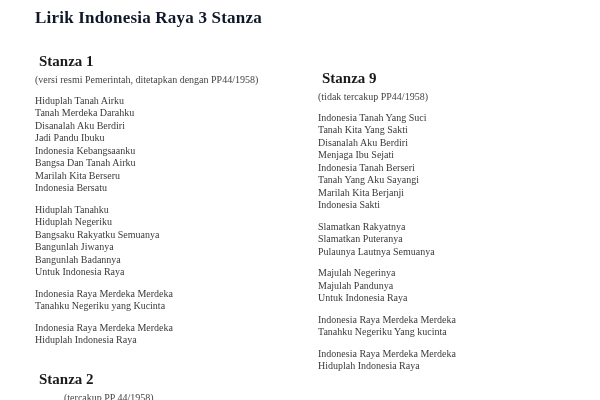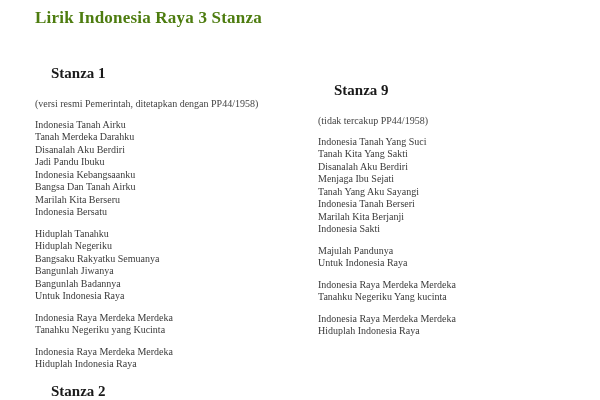--- a/index.html
+++ b/index.html
@@ -5,29 +5,29 @@
   html, body { margin: 0; padding: 0; }
   body {
     width: 600px; height: 400px; overflow: hidden;
     background: #ffffff;
     font-family: "Liberation Serif", "DejaVu Serif", serif;
     color: #333333;
     position: relative;
   }
   .title {
     position: absolute; left: 35px; top: 8px;
-    font-size: 17px; font-weight: bold; color: #4d7c0f;
+    font-size: 17px; font-weight: bold; color: #0f172a;
     margin: 0; letter-spacing: 0.2px;
   }
   .col { position: absolute; }
   .col.left { left: 35px; top: 48px; width: 260px; }
   .col.right { left: 318px; top: 65px; width: 260px; }
   .stanza-heading {
     font-size: 15px; font-weight: bold; color: #1a1a1a;
-    margin: 16px; line-height: 18px;
+    margin: 4px; line-height: 18px;
   }
   .stanza-note {
     font-size: 10px; line-height: 12.5px; margin: 0 0 8px 0; color: #444;
   }
   .verse { margin: 0 0 9px 0; }
   .line { font-size: 10px; line-height: 12.5px; display: block; color: #3a3a3a; }
   .stanza-block { margin-bottom: 0; }
   .stanza2 { position: absolute; left: 35px; top: 366px; }
   .stanza2 .stanza-note { margin: 0; padding-left: 29px; }
 </style>
@@ -35,21 +35,21 @@
 <body>
 
 <h1 class="title">Lirik Indonesia Raya 3 Stanza</h1>
 
 <div class="col left">
   <div class="stanza-block">
     <h2 class="stanza-heading">Stanza 1</h2>
     <p class="stanza-note">(versi resmi Pemerintah, ditetapkan dengan PP44/1958)</p>
 
     <div class="verse">
-      <span class="line">Indonesia Tanah Airku</span>
+      <span class="line">Hiduplah Tanah Airku</span>
       <span class="line">Tanah Merdeka Darahku</span>
       <span class="line">Disanalah Aku Berdiri</span>
       <span class="line">Jadi Pandu Ibuku</span>
       <span class="line">Indonesia Kebangsaanku</span>
       <span class="line">Bangsa Dan Tanah Airku</span>
       <span class="line">Marilah Kita Berseru</span>
       <span class="line">Indonesia Bersatu</span>
     </div>
     <div class="verse">
       <span class="line">Hiduplah Tanahku</span>
@@ -78,26 +78,32 @@
 <div class="col right">
   <div class="stanza-block">
     <h2 class="stanza-heading">Stanza 9</h2>
     <p class="stanza-note">(tidak tercakup PP44/1958)</p>
 
     <div class="verse">
       <span class="line">Indonesia Tanah Yang Suci</span>
       <span class="line">Tanah Kita Yang Sakti</span>
       <span class="line">Disanalah Aku Berdiri</span>
       <span class="line">Menjaga Ibu Sejati</span>
+      <span class="line">Indonesia Tanah Berseri</span>
       <span class="line">Tanah Yang Aku Sayangi</span>
-      <span class="line">Indonesia Tanah Berseri</span>
       <span class="line">Marilah Kita Berjanji</span>
       <span class="line">Indonesia Sakti</span>
     </div>
     <div class="verse">
+      <span class="line">Slamatkan Rakyatnya</span>
+      <span class="line">Slamatkan Puteranya</span>
+      <span class="line">Pulaunya Lautnya Semuanya</span>
+    </div>
+    <div class="verse">
+      <span class="line">Majulah Negerinya</span>
       <span class="line">Majulah Pandunya</span>
       <span class="line">Untuk Indonesia Raya</span>
     </div>
     <div class="verse">
       <span class="line">Indonesia Raya Merdeka Merdeka</span>
       <span class="line">Tanahku Negeriku Yang kucinta</span>
     </div>
     <div class="verse">
       <span class="line">Indonesia Raya Merdeka Merdeka</span>
       <span class="line">Hiduplah Indonesia Raya</span>

